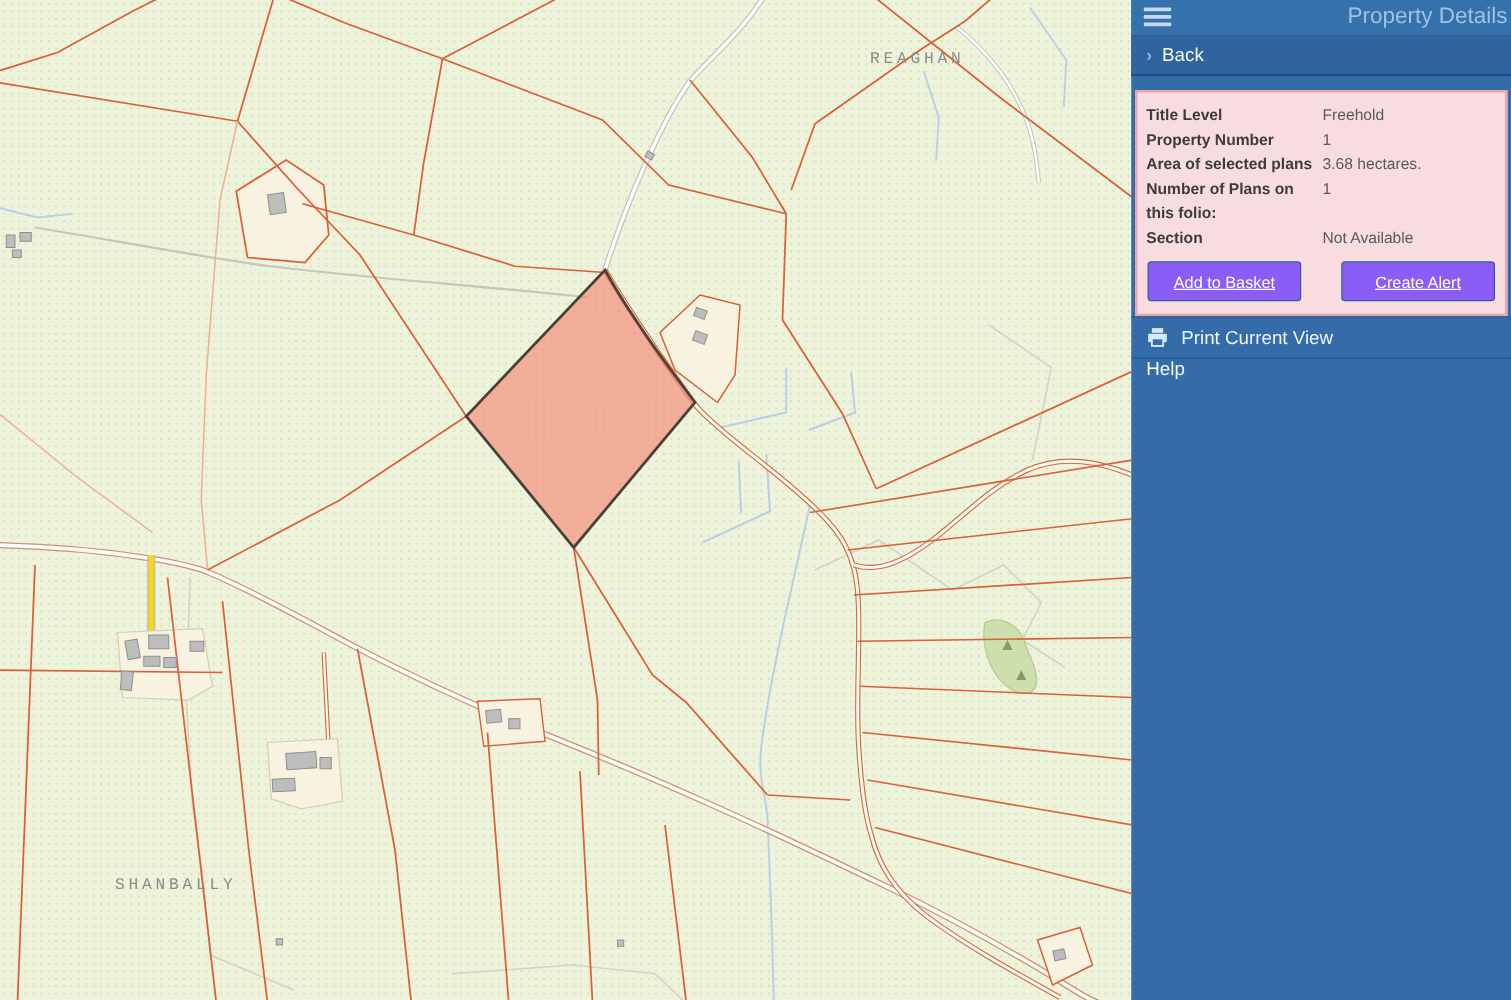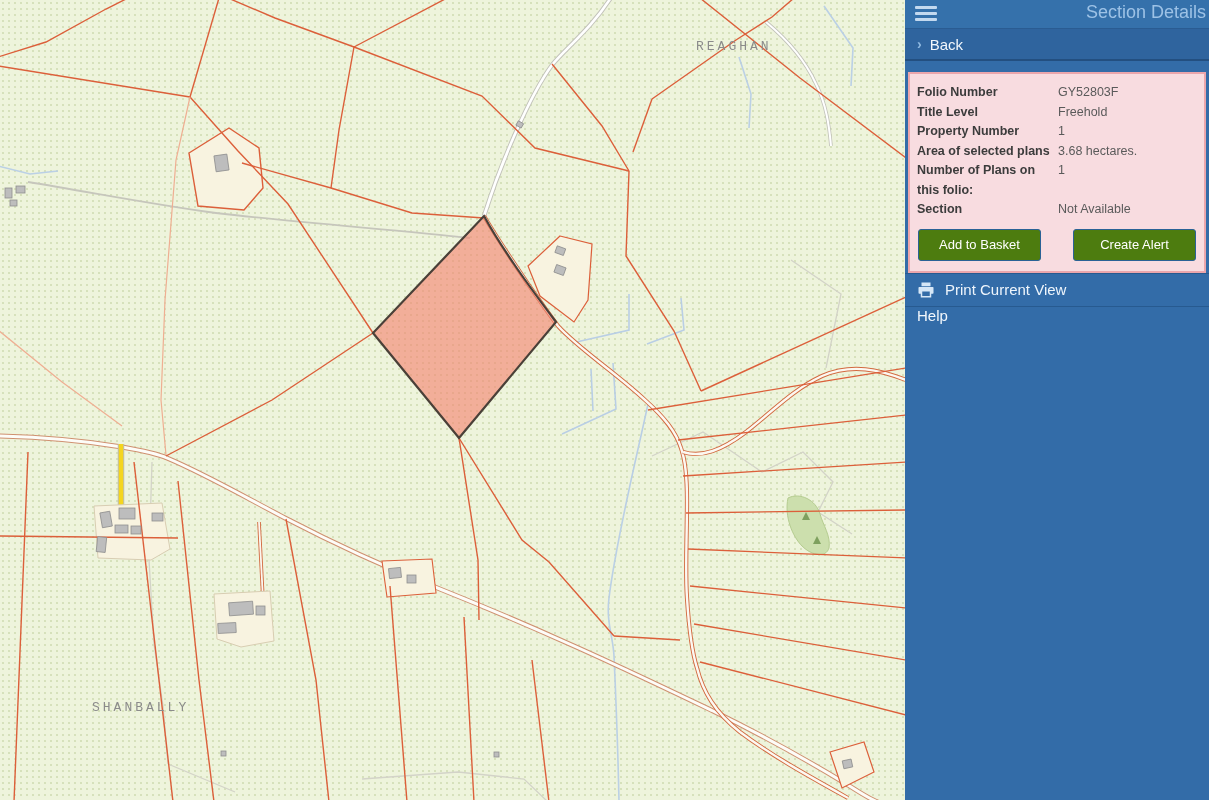--- a/index.html
+++ b/index.html
@@ -42,22 +42,22 @@
   .back-row .blabel{color:#f2f7fc;font-size:15px;}
   .details-box{
     margin:11px 3px 0 3px;background:#f8dce0;border:2px solid #eba6ac;
     padding:9px 7px 10px 7px;box-sizing:border-box;color:#3f3f3f;
   }
   .drow{display:flex;font-size:12.5px;line-height:19.5px;}
   .dlabel{width:141px;font-weight:bold;color:#3c3c3c;flex:none;}
   .dvalue{color:#5a5a5a;}
   .btns{display:flex;justify-content:space-between;margin-top:9px;padding:0 1px;}
   .btns button{
-    width:123px;height:32px;background:#4d7c0f;color:#fff;border:1px solid #2a6296;
-    border-radius:3px;font-size:13px;font-family:"Liberation Sans",sans-serif;cursor:pointer;
+    width:123px;height:32px;background:#8b5cf6;color:#fff;border:1px solid #2a6296;
+    border-radius:3px;font-size:13px;font-family:"Liberation Sans",sans-serif;cursor:pointer;text-decoration:underline;
   }
   .disclaimer{
     margin:9px 4px 0 3px;background:#ffffff;border:1px solid #4d4d4d;
     padding:6px 8px 8px 8px;font-size:13.5px;line-height:20px;color:#3a3a3a;
   }
   .disclaimer b{color:#222;}
   .disclaimer a{color:#7fa5c8;text-decoration:underline;cursor:pointer;}
   .menu-row{
     height:32px;display:flex;align-items:center;padding-left:12px;
     border-top:1px solid #275a90;cursor:pointer;font-size:15px;color:#eef5fc;
@@ -205,33 +205,29 @@
   <div class="map-label" style="left:92px;top:700px;">SHANBALLY</div>
 </div>
 
 <div class="panel">
   <div class="panel-header">
     <div class="hamburger">
         <span></span>
         <span></span>
         <span></span>
       </div>
-    <div class="panel-title">Section Details</div>
+    <div class="panel-title">Property Details</div>
   </div>
 
   <div class="back-row">
     <span class="chev">›</span>
     <span class="blabel">Back</span>
   </div>
 
   <div class="details-box">
-    <div class="drow">
-      <div class="dlabel">Folio Number</div>
-      <div class="dvalue">GY52803F</div>
-    </div>
     <div class="drow">
       <div class="dlabel">Title Level</div>
       <div class="dvalue">Freehold</div>
     </div>
     <div class="drow">
       <div class="dlabel">Property Number</div>
       <div class="dvalue">1</div>
     </div>
     <div class="drow">
       <div class="dlabel">Area of selected plans</div>

